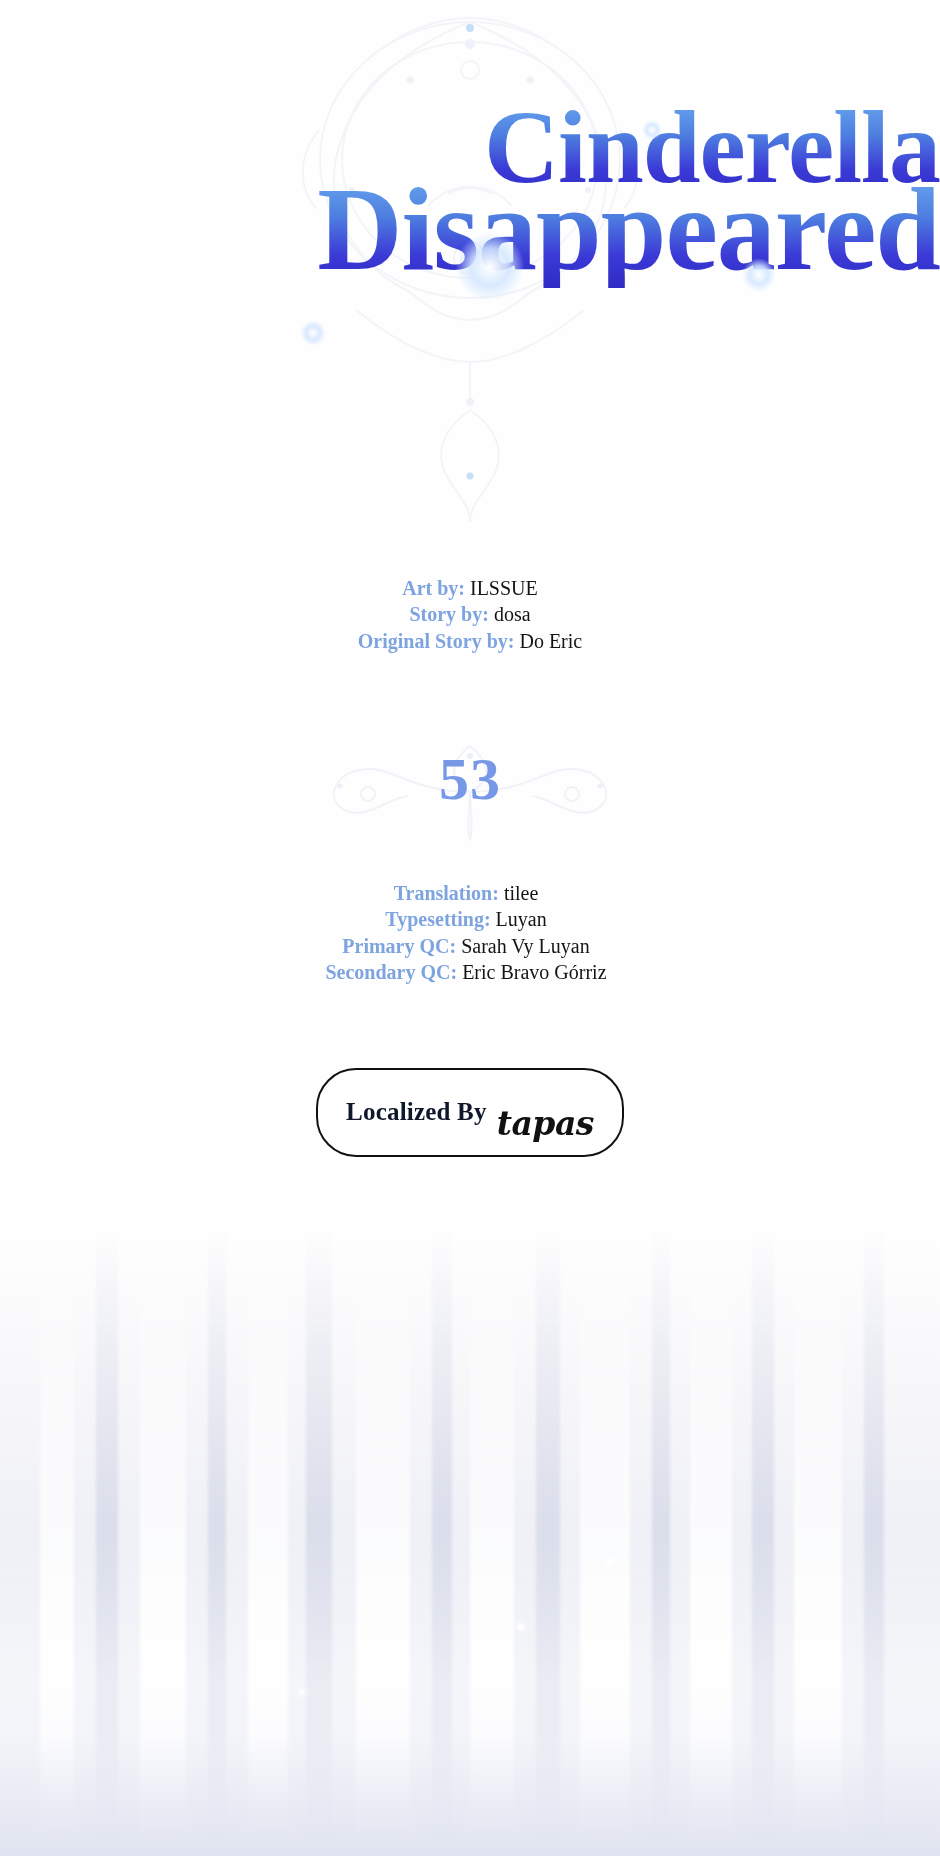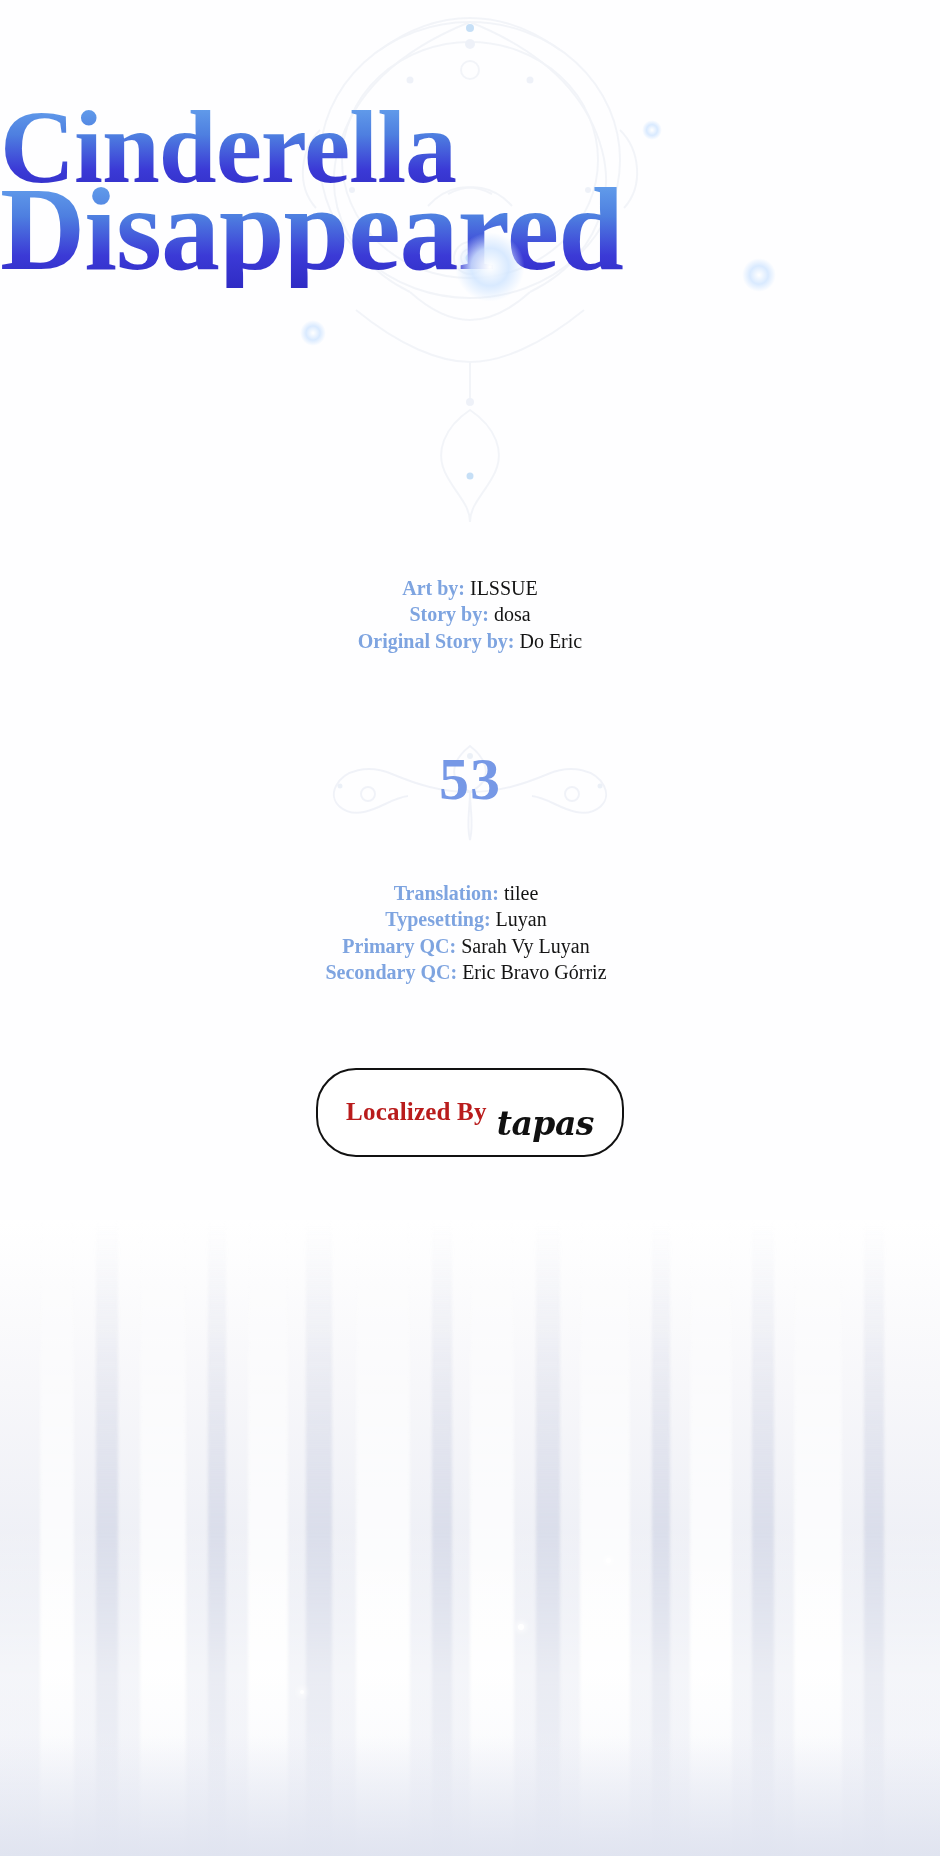--- a/index.html
+++ b/index.html
@@ -40,21 +40,21 @@
     opacity: 0.55;
     pointer-events: none;
   }
 
   
   .title-block {
     position: absolute;
     left: 0;
     right: 0;
     top: 96px;
-    text-align: left;
+    text-align: right;
     pointer-events: none;
   }
   .title-line {
     display: block;
     font-family: "Liberation Serif", serif;
     font-weight: 700;
     letter-spacing: 0.5px;
     line-height: 0.98;
     background: linear-gradient(180deg, #6aa9ef 0%, #4e7fe0 38%, #3b3ad6 72%, #2f2bc4 100%);
     -webkit-background-clip: text;
@@ -139,21 +139,21 @@
     align-items: center;
     gap: 10px;
     border: 2.5px solid #111111;
     border-radius: 40px;
     padding: 10px 28px 12px 28px;
     background: #ffffff;
   }
   .badge-text {
     font-size: 25px;
     font-weight: 700;
-    color: #b91c1c;
+    color: #0f172a;
     letter-spacing: 0.2px;
   }
   .badge-brand {
     font-size: 33px;
     font-weight: 700;
     font-style: italic;
     color: #111111;
     letter-spacing: -0.5px;
     font-family: "DejaVu Serif", serif;
     margin-top: 24px;

